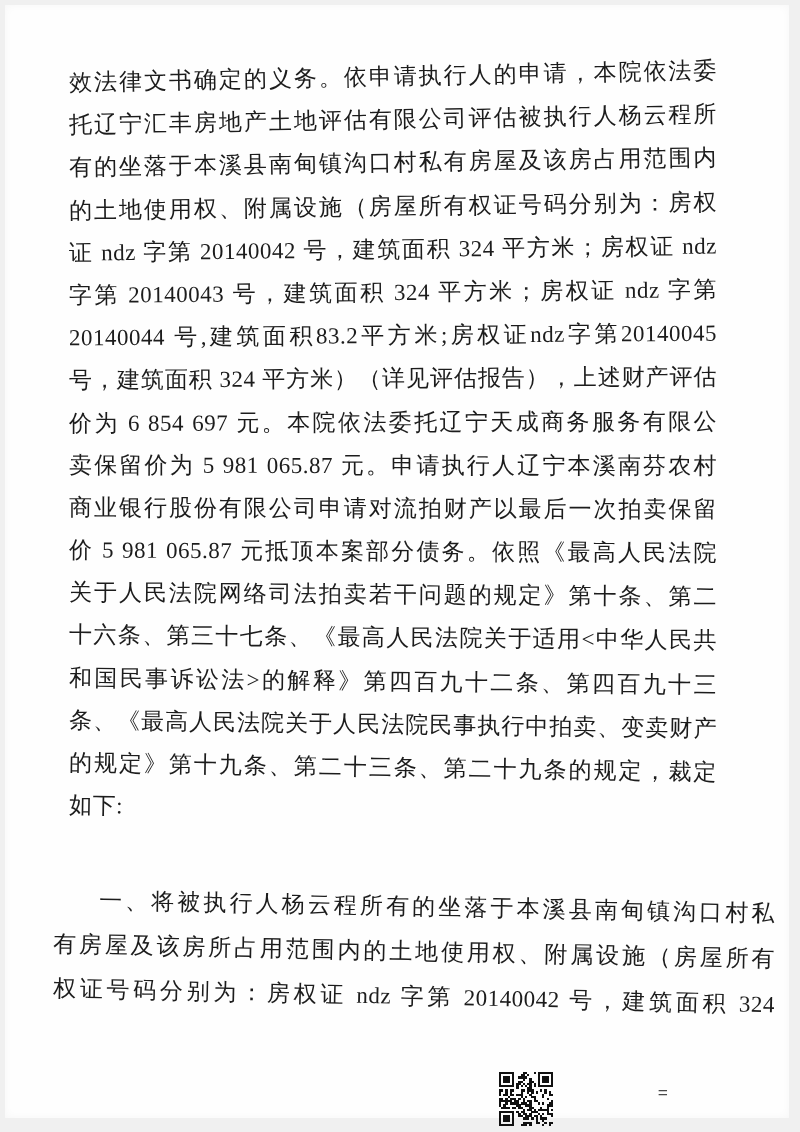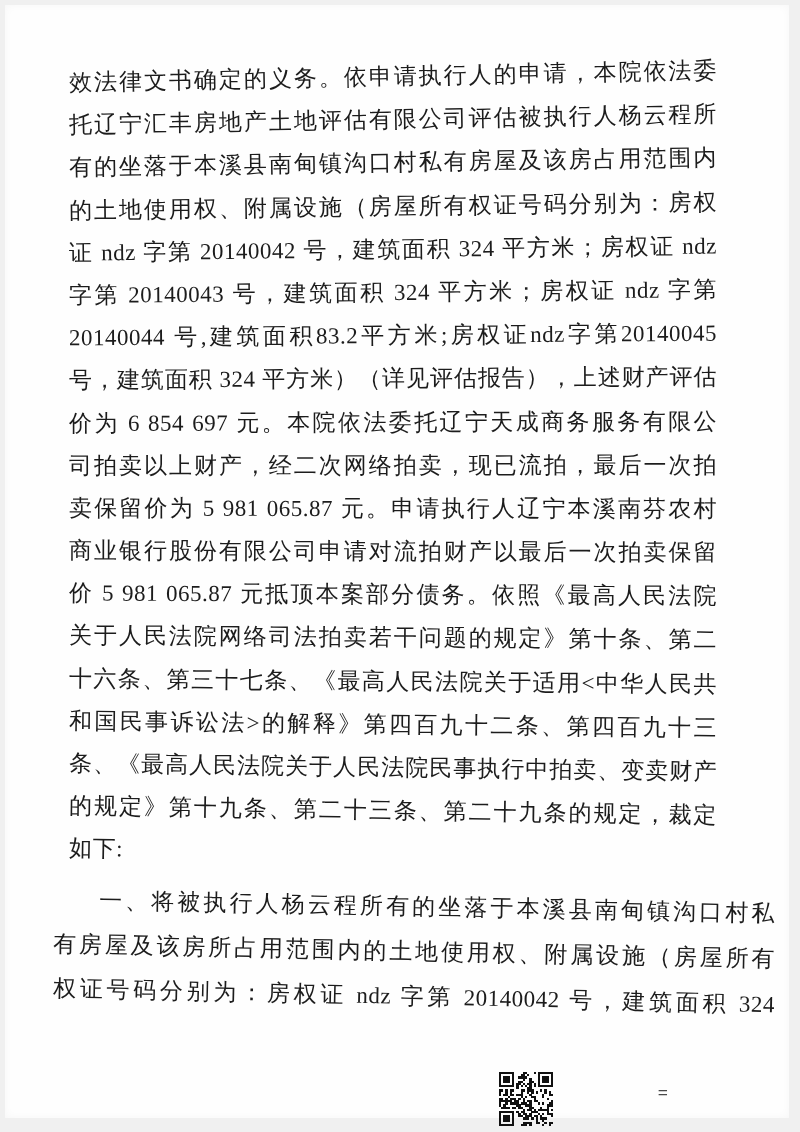--- a/index.html
+++ b/index.html
@@ -85,21 +85,20 @@
     <div class="textblock textblock-1">
       <div class="line" style="transform: rotate(-1.1deg);">效法律文书确定的义务。依申请执行人的申请，本院依法委</div>
       <div class="line" style="transform: rotate(-0.985deg);">托辽宁汇丰房地产土地评估有限公司评估被执行人杨云程所</div>
       <div class="line" style="transform: rotate(-0.87deg);">有的坐落于本溪县南甸镇沟口村私有房屋及该房占用范围内</div>
       <div class="line" style="transform: rotate(-0.755deg);">的土地使用权、附属设施（房屋所有权证号码分别为：房权</div>
       <div class="line" style="transform: rotate(-0.64deg);">证 ndz 字第 20140042 号，建筑面积 324 平方米；房权证 ndz</div>
       <div class="line" style="transform: rotate(-0.525deg);">字第 20140043 号，建筑面积 324 平方米；房权证 ndz 字第</div>
       <div class="line" style="transform: rotate(-0.41deg);">20140044 号,建筑面积83.2平方米;房权证ndz字第20140045</div>
       <div class="line" style="transform: rotate(-0.295deg);">号，建筑面积 324 平方米）（详见评估报告），上述财产评估</div>
       <div class="line" style="transform: rotate(-0.18deg);">价为 6 854 697 元。本院依法委托辽宁天成商务服务有限公</div>
-      <div class="line" style="transform: rotate(-0.065deg);">司拍卖以上财产，经二次网络拍卖，现已流拍，最后一次拍</div>
       <div class="line" style="transform: rotate(0.05deg);">卖保留价为 5 981 065.87 元。申请执行人辽宁本溪南芬农村</div>
       <div class="line" style="transform: rotate(0.165deg);">商业银行股份有限公司申请对流拍财产以最后一次拍卖保留</div>
       <div class="line" style="transform: rotate(0.28deg);">价 5 981 065.87 元抵顶本案部分债务。依照《最高人民法院</div>
       <div class="line" style="transform: rotate(0.395deg);">关于人民法院网络司法拍卖若干问题的规定》第十条、第二</div>
       <div class="line" style="transform: rotate(0.51deg);">十六条、第三十七条、《最高人民法院关于适用&lt;中华人民共</div>
       <div class="line" style="transform: rotate(0.625deg);">和国民事诉讼法&gt;的解释》第四百九十二条、第四百九十三</div>
       <div class="line" style="transform: rotate(0.74deg);">条、《最高人民法院关于人民法院民事执行中拍卖、变卖财产</div>
       <div class="line" style="transform: rotate(0.855deg);">的规定》第十九条、第二十三条、第二十九条的规定，裁定</div>
       <div class="line short" style="transform: rotate(0.97deg);">如下:</div>
     </div>

